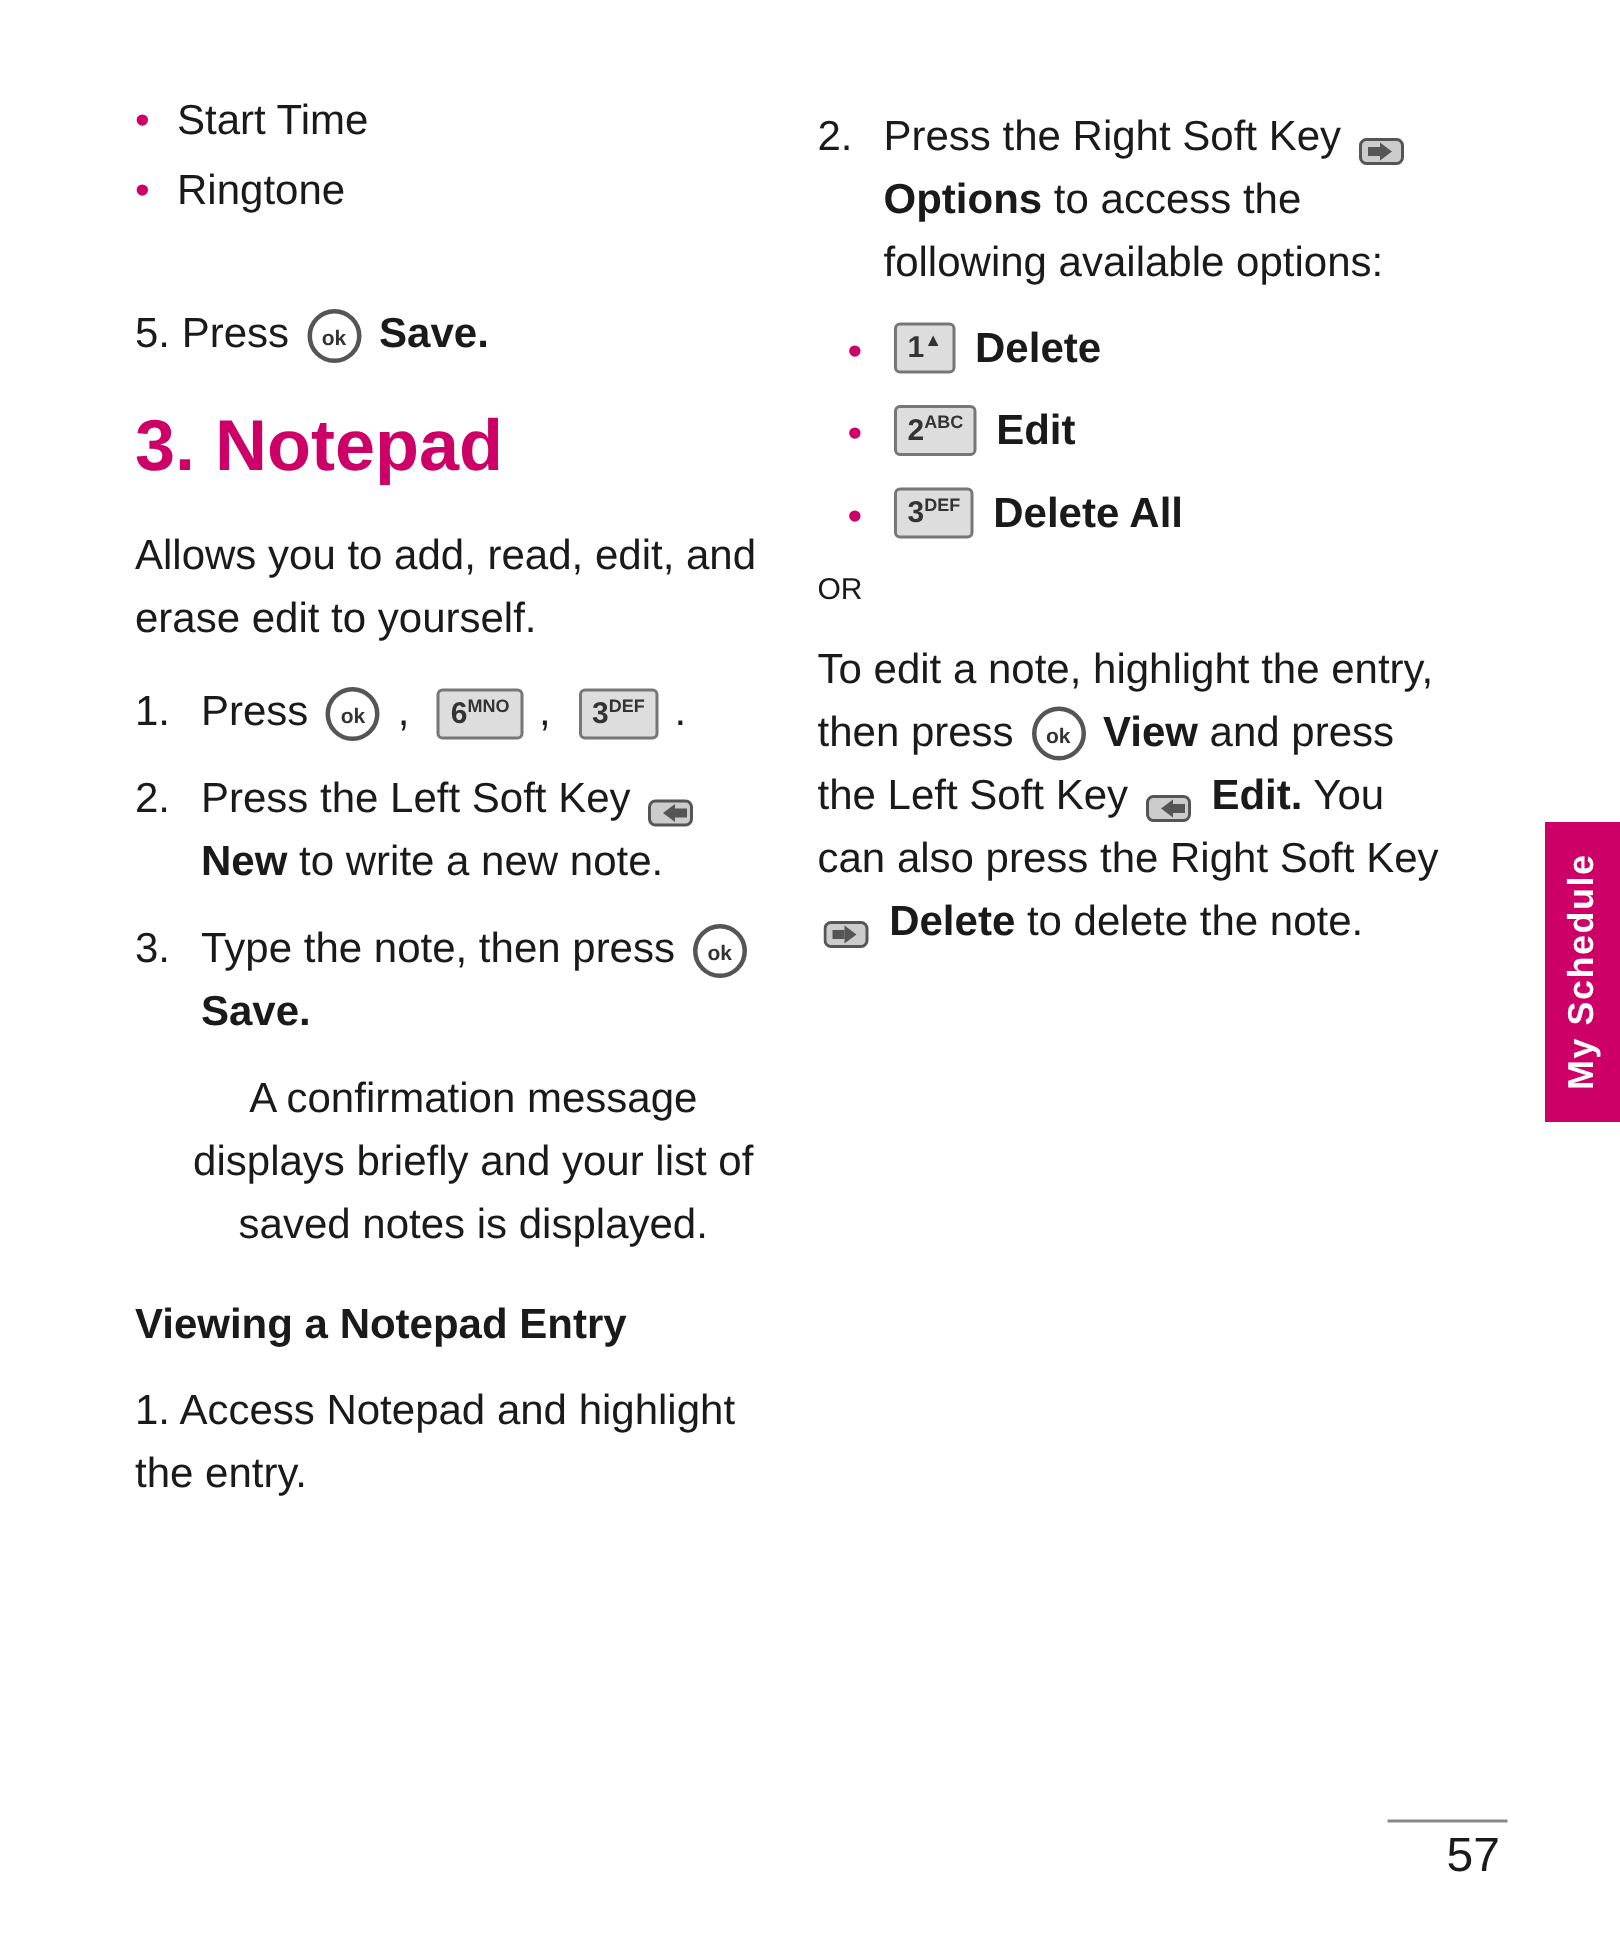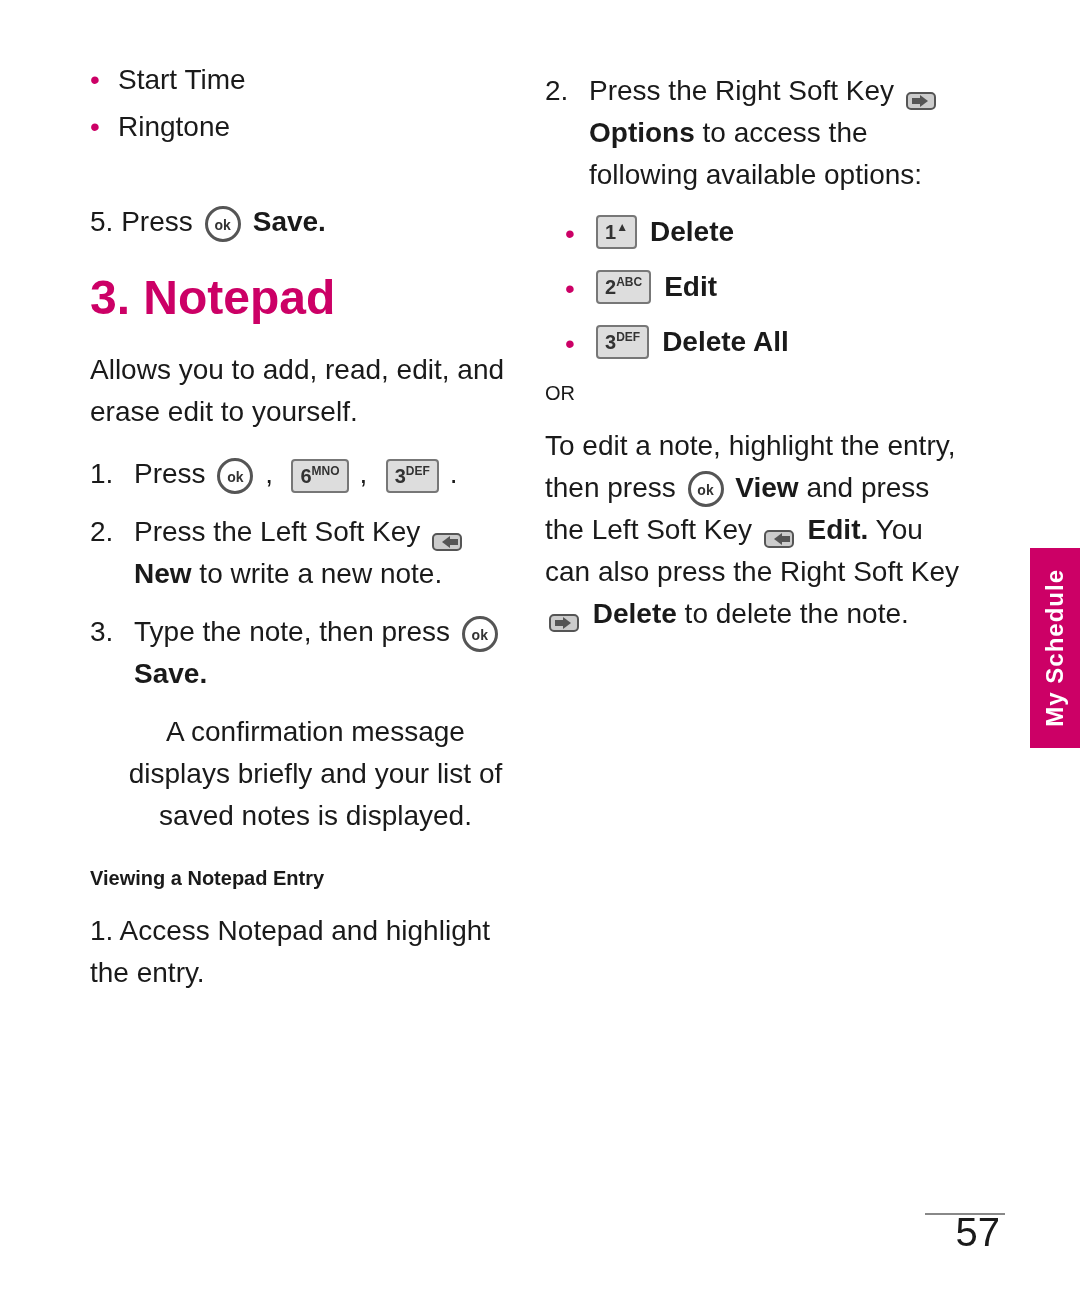--- a/index.html
+++ b/index.html
@@ -92,21 +92,21 @@
       margin-left: 36px;
       margin-bottom: 16px;
       text-align: center;
     }
 
     .bold {
       font-weight: bold;
     }
 
     .subheading {
-      font-size: 20px;
+      font-size: 28px;
       font-weight: bold;
       color: #1a1a1a;
       margin-bottom: 20px;
       margin-top: 30px;
     }
 
     
     .icon-ok {
       display: inline-block;
       width: 36px;
@@ -236,21 +236,21 @@
       font-size: 24px;
       font-weight: bold;
       letter-spacing: 1px;
       white-space: nowrap;
     }
 
     .page-number {
       position: absolute;
       bottom: 40px;
       right: 80px;
-      font-size: 40px;
+      font-size: 32px;
       color: #1a1a1a;
     }
 
     .divider-line {
       position: absolute;
       bottom: 80px;
       right: 75px;
       width: 80px;
       height: 2px;
       background: #888;

